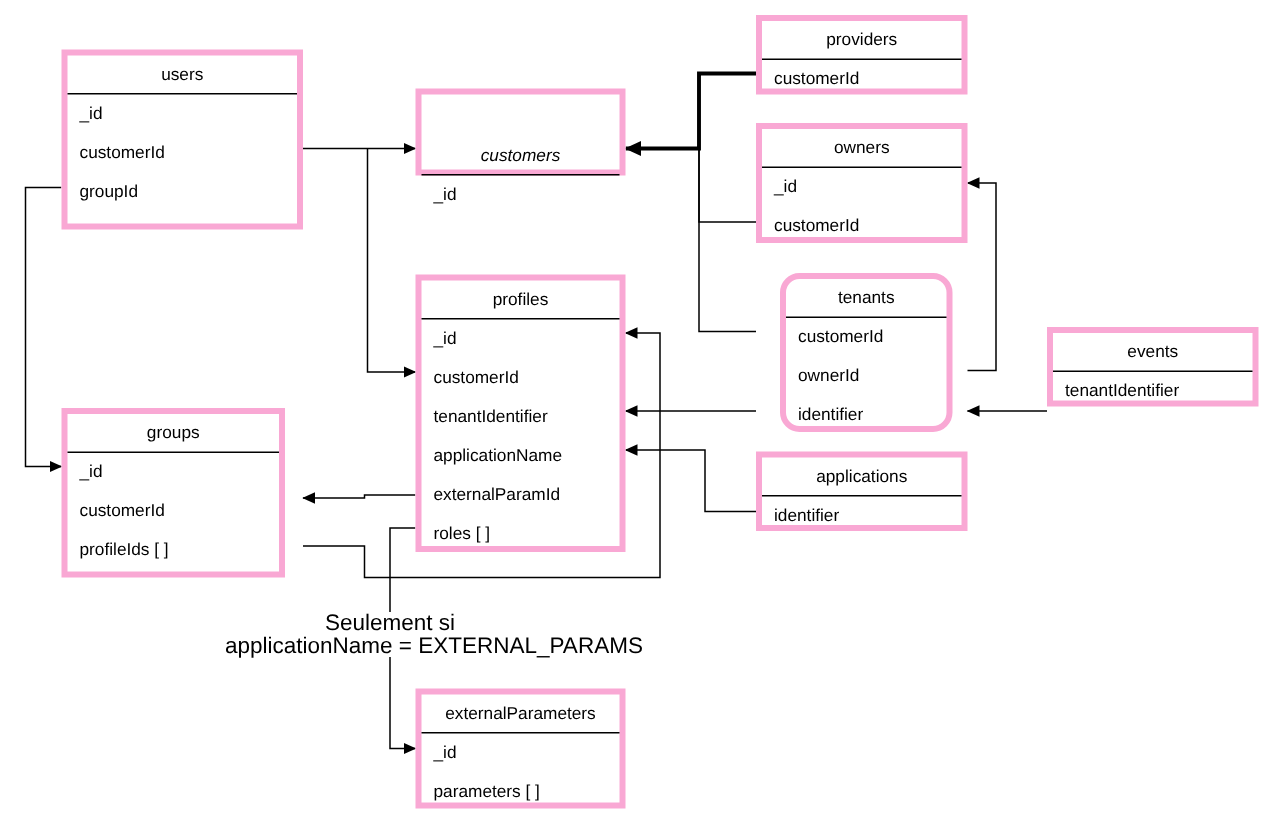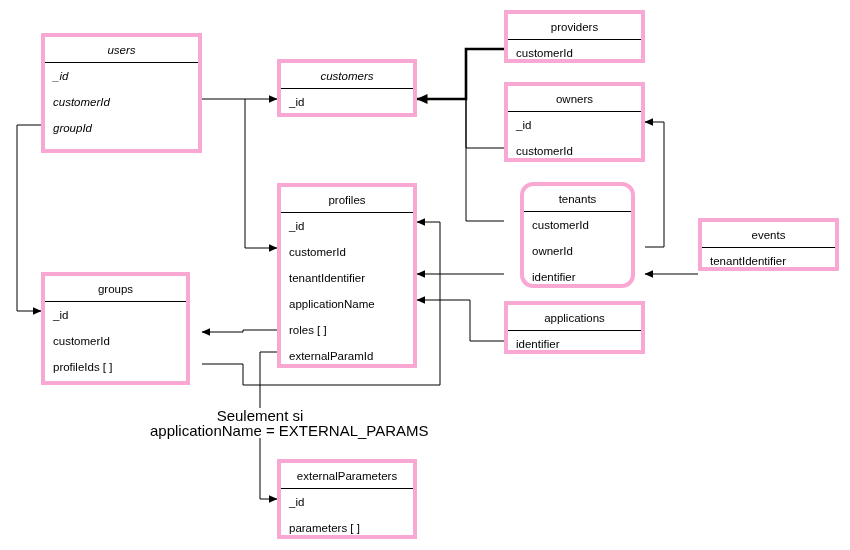--- a/index.html
+++ b/index.html
@@ -39,20 +39,21 @@
     line-height: 26px;
     text-align: center;
     font-size: 11.5px;
     color: #000000;
     border-bottom: 1px solid #000000;
     white-space: nowrap;
     overflow: hidden;
   }
   .entity-title.italic {
     font-style: italic;
+    margin-top: 28px;
   }
   .entity-fields {
     box-sizing: border-box;
     padding: 0;
   }
   .field {
     box-sizing: border-box;
     height: 26px;
     line-height: 26px;
     padding-left: 8px;
@@ -99,21 +100,21 @@
         <polyline points="698,274 645,274" fill="none" stroke="#000000" stroke-width="1" marker-end="url(#arrow)"></polyline>
         <polyline points="504,274 417,274" fill="none" stroke="#000000" stroke-width="1" marker-end="url(#arrow)"></polyline>
         <polyline points="504,341 470,341 470,300 417,300" fill="none" stroke="#000000" stroke-width="1" marker-end="url(#arrow)"></polyline>
         <polyline points="202,364 243,364 243,385 440,385 440,222 417,222" fill="none" stroke="#000000" stroke-width="1" marker-end="url(#arrow)"></polyline>
         <polyline points="277,330 243,330 243,332 202,332" fill="none" stroke="#000000" stroke-width="1" marker-end="url(#arrow)"></polyline>
         <polyline points="277,352 260,352 260,499 277,499" fill="none" stroke="#000000" stroke-width="1" marker-end="url(#arrow)"></polyline>
       </g>
   </svg>
 
   <div id="entity-layer">
-      <div class="entity" style="left: 41px; top: 33px; width: 161px; height: 120px; font-style: italic;">
+      <div class="entity" style="left: 41px; top: 33px; width: 161px; height: 120px;">
         <div class="entity-title">users</div>
         <div class="entity-fields">
           <div class="field">_id</div>
           <div class="field">customerId</div>
           <div class="field">groupId</div>
         </div>
       </div>
       <div class="entity" style="left: 277px; top: 59px; width: 140px; height: 58px;">
         <div class="entity-title italic">customers</div>
         <div class="entity-fields">
@@ -153,22 +154,22 @@
           <div class="field">identifier</div>
         </div>
       </div>
       <div class="entity" style="left: 277px; top: 183px; width: 140px; height: 185px;">
         <div class="entity-title">profiles</div>
         <div class="entity-fields">
           <div class="field">_id</div>
           <div class="field">customerId</div>
           <div class="field">tenantIdentifier</div>
           <div class="field">applicationName</div>
+          <div class="field">externalParamId</div>
           <div class="field">roles [ ]</div>
-          <div class="field">externalParamId</div>
         </div>
       </div>
       <div class="entity" style="left: 41px; top: 272px; width: 149px; height: 113px;">
         <div class="entity-title">groups</div>
         <div class="entity-fields">
           <div class="field">_id</div>
           <div class="field">customerId</div>
           <div class="field">profileIds [ ]</div>
         </div>
       </div>

